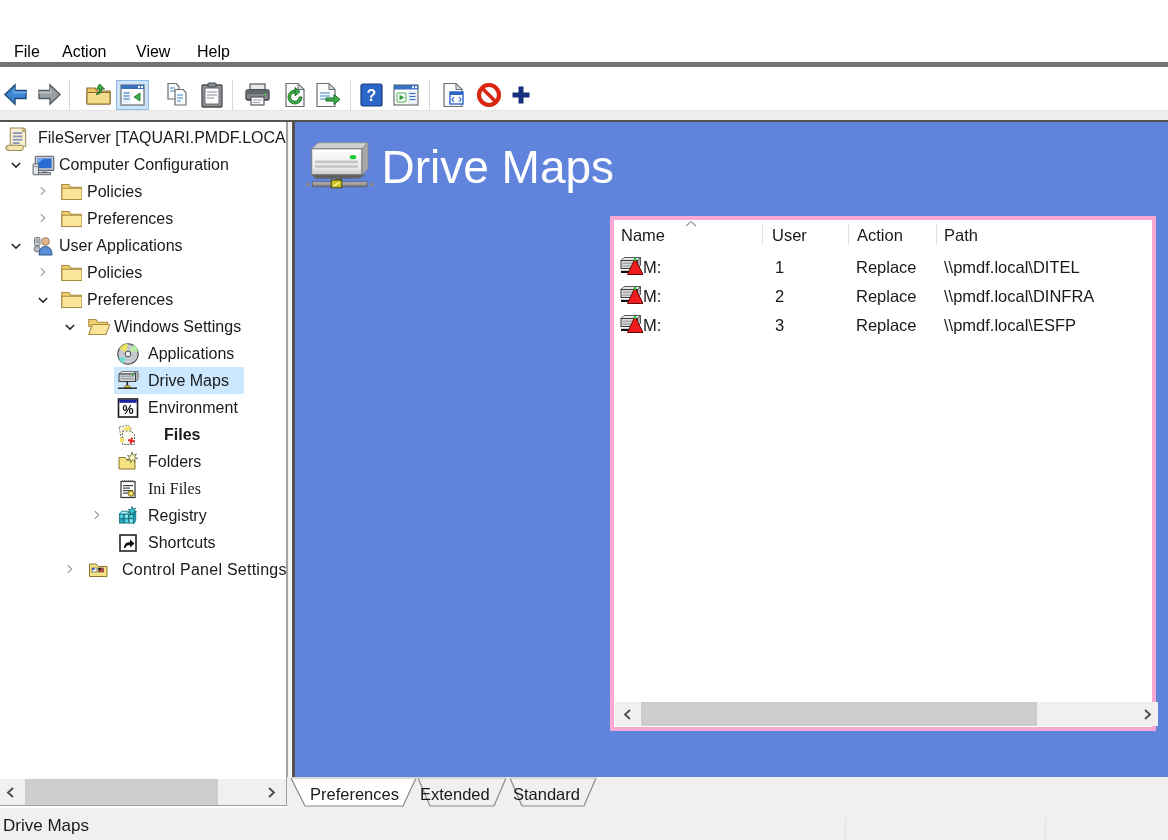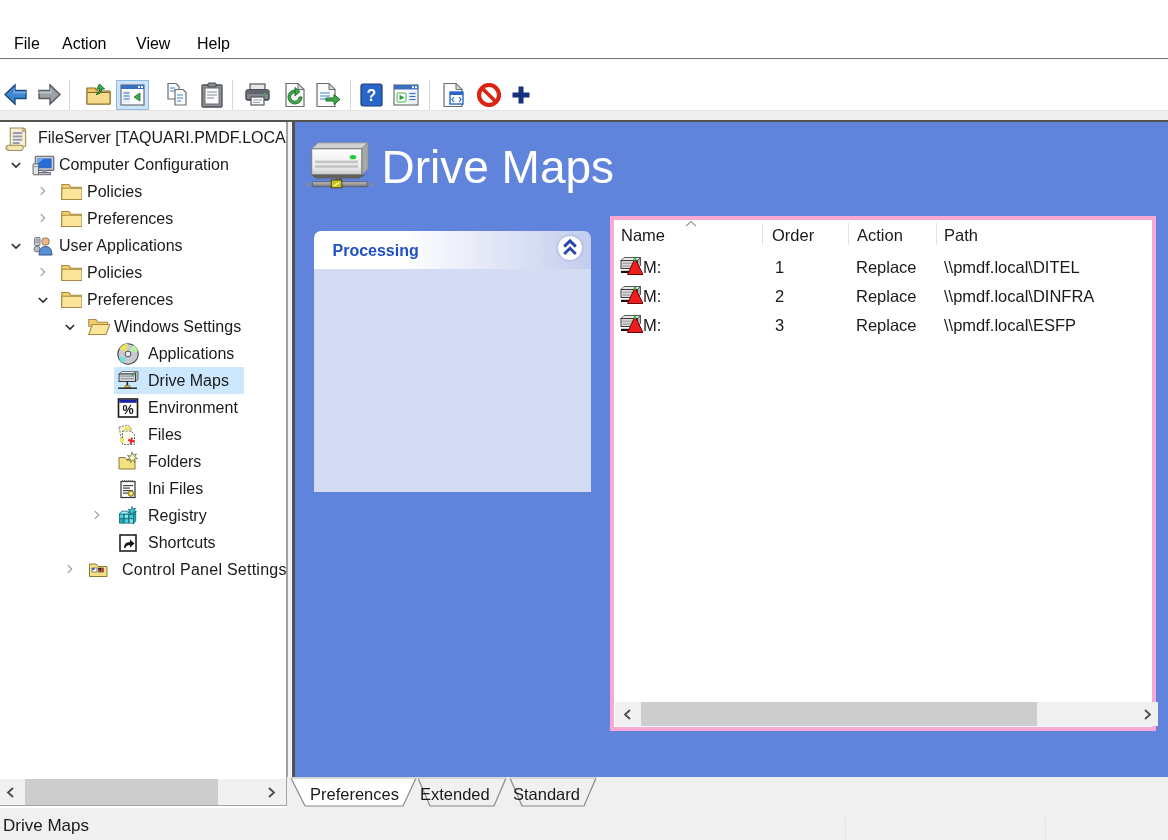--- a/index.html
+++ b/index.html
@@ -6,22 +6,22 @@
 html,body { width:1168px; height:840px; overflow:hidden; background:#fff;
   font-family:"Liberation Sans", sans-serif; }
 .abs { position:absolute; }
 #win { position:relative; width:1168px; height:840px; background:#fff; }
 
 
 #titlebar { left:0; top:0; width:1168px; height:40px; background:#fff; }
 #titletext { left:40px; top:9px; font-size:17.5px; color:#000; }
 
 
-#menubar { left:0; top:24px; width:1168px; height:35px; background:#fff;
-  border-bottom:1px solid #737373;padding-left:25px; }
+#menubar { left:0; top:32px; width:1168px; height:35px; background:#fff;
+  border-bottom:5px solid #737373;padding-left:25px; }
 .menuitem { position:absolute; top:10.5px; font-size:16px; color:#000; }
 
 
 #toolbar { left:0; top:75px; width:1168px; height:36px; background:#fff;
   border-bottom:1px solid #e4e4e4; }
 #gapband { left:0; top:111px; width:1168px; height:8.5px; background:#eee; }
 #paneline { left:0; top:119.5px; width:1168px; height:2.2px; background:#56524d; }
 .tsep { position:absolute; top:5px; width:1px; height:30px; background:#d7d7d7; }
 
 
@@ -432,33 +432,33 @@
       <div class="trow" style="top:273px;">
         <svg class="abs" style="left:117px; top:2px;" width="22" height="22" viewBox="0 0 22 22">
             <use href="#ic-env"></use>
           </svg>
         <span class="lbl" style="left:148px;">Environment</span>
       </div>
       <div class="trow" style="top:300px;">
         <svg class="abs" style="left:117px; top:2px;" width="22" height="22" viewBox="0 0 22 22">
             <use href="#ic-files"></use>
           </svg>
-        <span class="lbl" style="left:148px;">Files</span>
+        <span class="lbl" style="left:164px;font-weight:bold;">Files</span>
       </div>
       <div class="trow" style="top:327px;">
         <svg class="abs" style="left:117px; top:2px;" width="22" height="22" viewBox="0 0 22 22">
             <use href="#ic-folders"></use>
           </svg>
         <span class="lbl" style="left:148px;">Folders</span>
       </div>
       <div class="trow" style="top:354px;">
         <svg class="abs" style="left:117px; top:2px;" width="22" height="22" viewBox="0 0 22 22">
             <use href="#ic-ini"></use>
           </svg>
-        <span class="lbl" style="left:148px;">Ini Files</span>
+        <span class="lbl" style="left:148px;font-family:Liberation Serif, serif;">Ini Files</span>
       </div>
       <div class="trow" style="top:381px;">
         <svg class="abs chev" style="left:92px; top:7px;" width="13" height="15" viewBox="0 0 13 15">
             <use href="#chev-closed"></use>
           </svg>
         <svg class="abs" style="left:117px; top:2px;" width="22" height="22" viewBox="0 0 22 22">
             <use href="#ic-registry"></use>
           </svg>
         <span class="lbl" style="left:148px;">Registry</span>
       </div>
@@ -519,37 +519,25 @@
       <rect x="36.2" y="39.6" width="1.6" height="5.5" fill="#8a8a88"></rect>
 
       <rect x="11.7" y="42.8" width="54.4" height="5" fill="url(#dg2)" stroke="#5a5a5a" stroke-width="0.7"></rect>
       <rect x="5.4" y="43.6" width="3.6" height="3.4" fill="#8a8a8a"></rect>
       <rect x="68.7" y="43.6" width="3.6" height="3.4" fill="#8a8a8a"></rect>
 
       <rect x="30.2" y="41" width="10.6" height="7.8" fill="#c8c22a" stroke="#4a4410" stroke-width="1"></rect>
       <path d="M32 46.5 l5.5 -3.5 l1.5 1 l-5.5 3.4 z" fill="#f6f28a"></path>
     </svg>
 
-    <div class="panel" style="left:19px; top:109.5px; height:261px;">
-      <div class="phead">
-          <span class="ptxt">Processing</span>
-        <div class="chevbtn">
-            <svg style="position:absolute; left:0; top:0;" width="24" height="24" viewBox="0 0 24 24">
-              <path d="M6.2 10.6 L12 4.9 L17.8 10.6" fill="none" stroke="#2b47ab" stroke-width="2.9"></path>
-              <path d="M6.2 18 L12 12.3 L17.8 18" fill="none" stroke="#2b47ab" stroke-width="2.9"></path>
-            </svg>
-          </div>
-      </div>
-      <div class="pbody" style="height:223px;"></div>
-    </div>
 
 
     <div class="abs" id="listview">
       <div class="hcell" style="left:7px;">Name</div>
-      <div class="hcell" style="left:158px;">Order</div>
+      <div class="hcell" style="left:158px;">User</div>
       <div class="hcell" style="left:243px;">Action</div>
       <div class="hcell" style="left:330px;">Path</div>
       <div class="hsep" style="left:148px;"></div>
       <div class="hsep" style="left:234px;"></div>
       <div class="hsep" style="left:322px;"></div>
       <div id="lrows">
         <svg class="abs" style="left:69px; top:0px;" width="16" height="8" viewBox="0 0 16 8">
             <path d="M3 6 l5 -4.5 l5 4.5" fill="none" stroke="#9a9a9a" stroke-width="1.2"></path>
           </svg>
         <div class="lrow" style="top:33px;">

